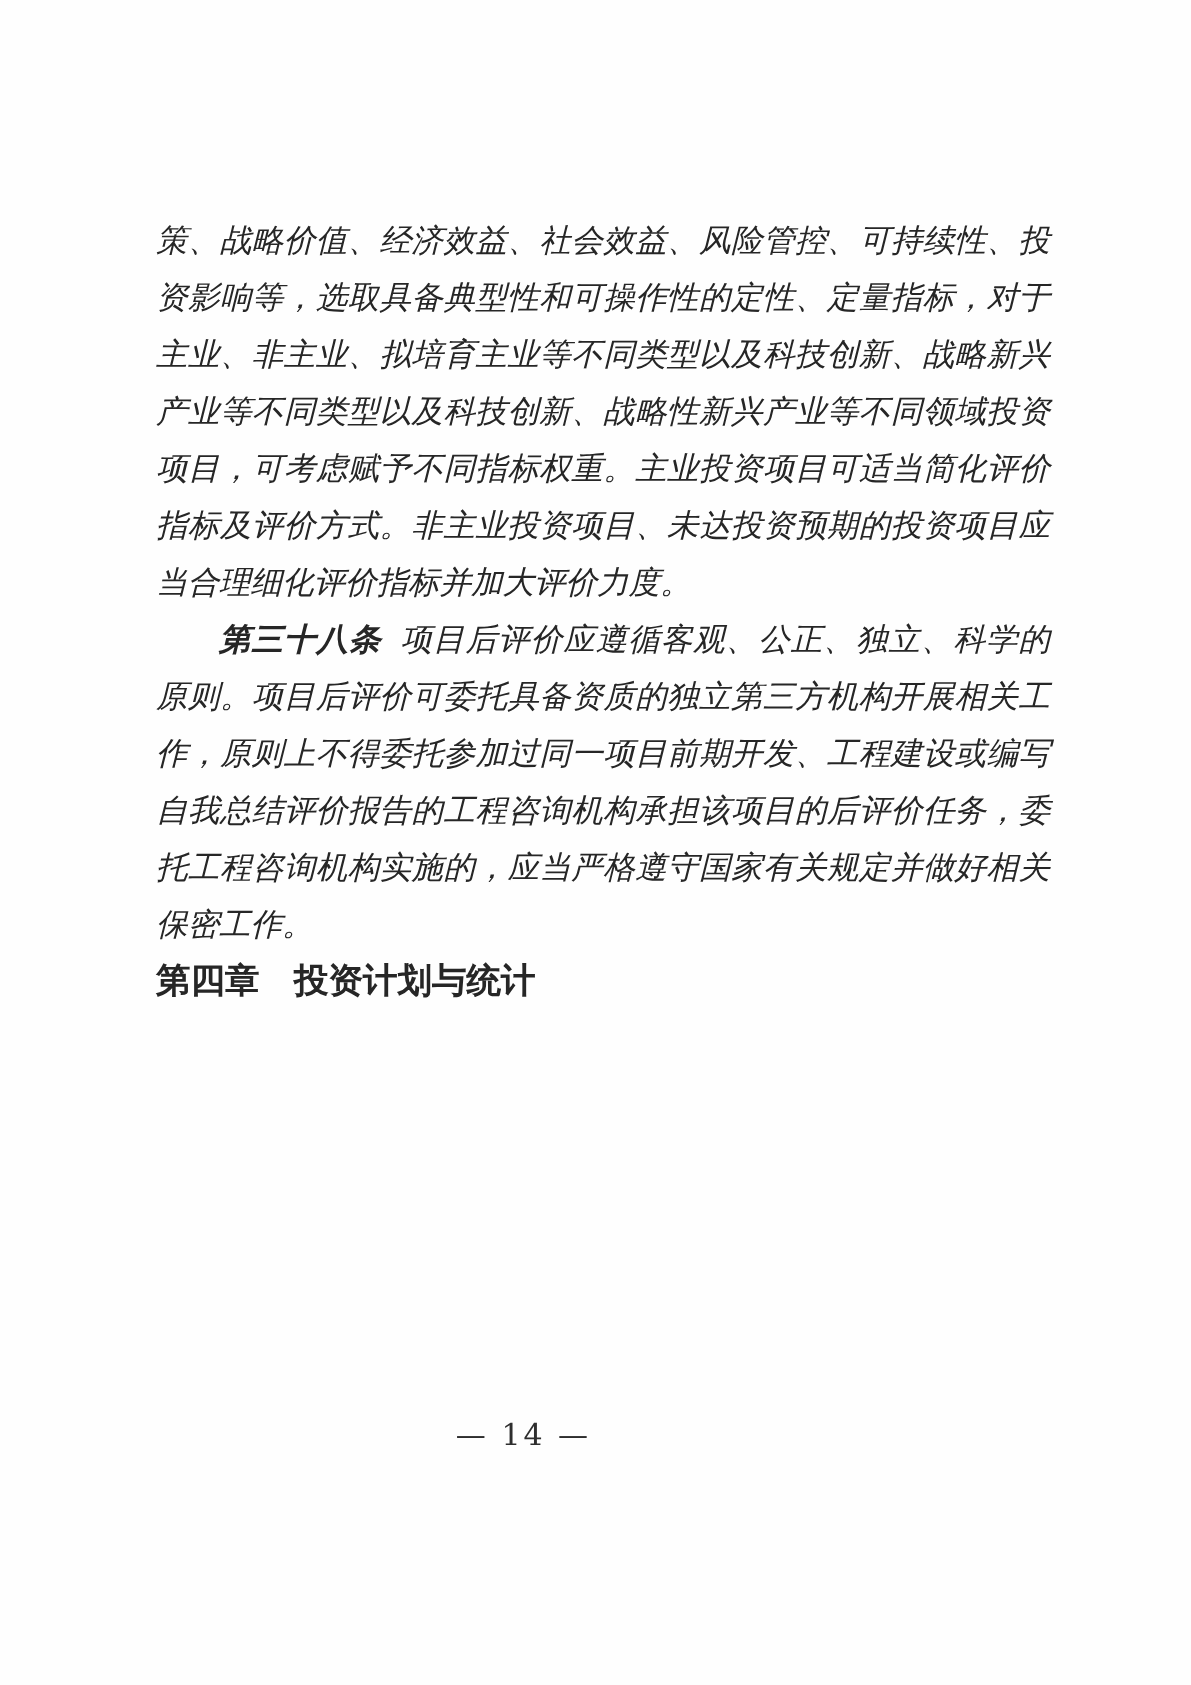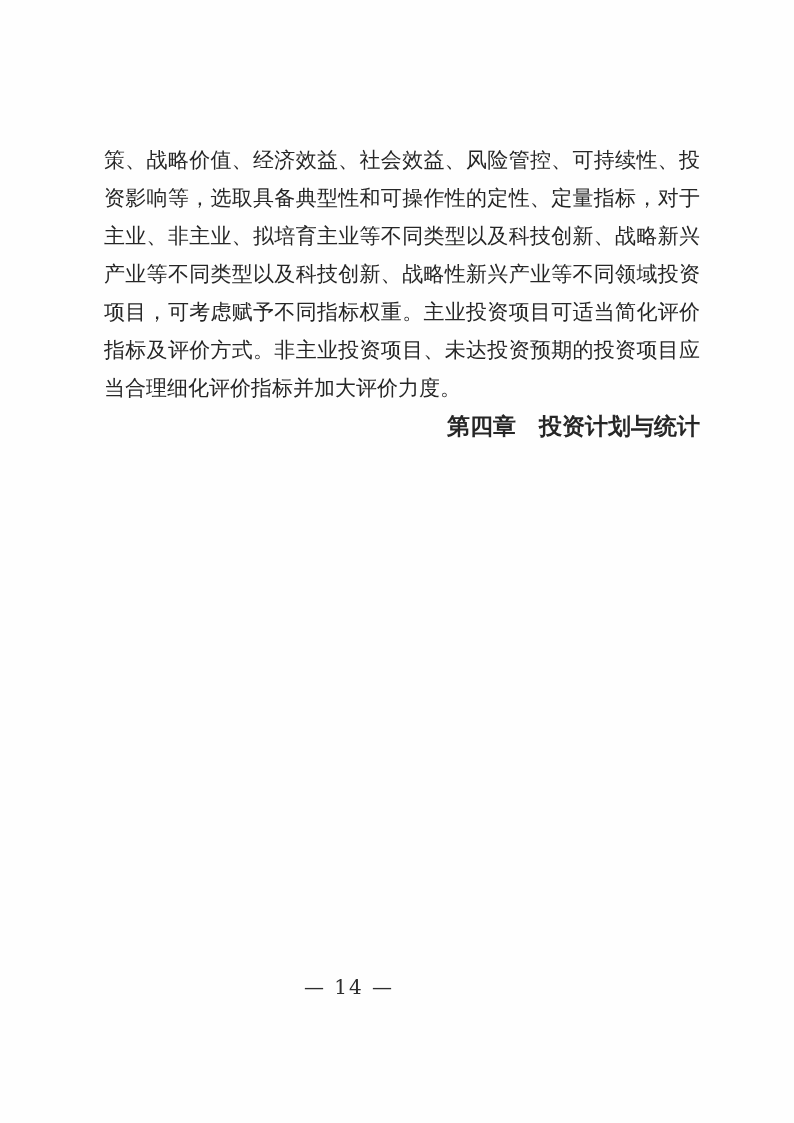--- a/index.html
+++ b/index.html
@@ -28,56 +28,60 @@
     top: 141px;
     width: 596px;
     font-size: 21px;
     line-height: 38px;
   }
   .para {
     margin: 0;
     text-align: justify;
     text-justify: inter-ideograph;
     word-break: break-all;
+    font-style: italic;
   }
   .para.indent {
     text-indent: 2em;
   }
   .lead {
     font-weight: bold;
     margin-right: 0.6em;
   }
   .chapter {
     margin: 0;
     font-size: 23px;
     line-height: 38px;
     font-weight: bold;
-    text-align: right;
+    text-align: left;
     text-indent: 0;
   }
   .page-number {
     position: absolute;
     left: 0;
-    top: 973px;
+    top: 942px;
     width: 698px;
     text-align: center;
     font-size: 20px;
     line-height: 28px;
     color: #2e2e2e;
     letter-spacing: 2px;
   }
 </style>
 </head>
 <body>
 
 <div class="page">
   <main class="text-block">
 
     <p class="para">策、战略价值、经济效益、社会效益、风险管控、可持续性、投资影响等，选取具备典型性和可操作性的定性、定量指标，对于主业、非主业、拟培育主业等不同类型以及科技创新、战略新兴产业等不同类型以及科技创新、战略性新兴产业等不同领域投资项目，可考虑赋予不同指标权重。主业投资项目可适当简化评价指标及评价方式。非主业投资项目、未达投资预期的投资项目应当合理细化评价指标并加大评价力度。</p>
 
+    <p class="para indent">
+      <span class="lead">第三十八条</span><span class="body-text">项目后评价应遵循客观、公正、独立、科学的原则。项目后评价可委托具备资质的独立第三方机构开展相关工作，原则上不得委托参加过同一项目前期开发、工程建设或编写自我总结评价报告的工程咨询机构承担该项目的后评价任务，委托工程咨询机构实施的，应当严格遵守国家有关规定并做好相关保密工作。</span>
+    </p>
 
 
     <h2 class="chapter">第四章　投资计划与统计</h2>
 
 
   </main>
 
   <footer class="page-number">— 14 —</footer>
 </div>
 

